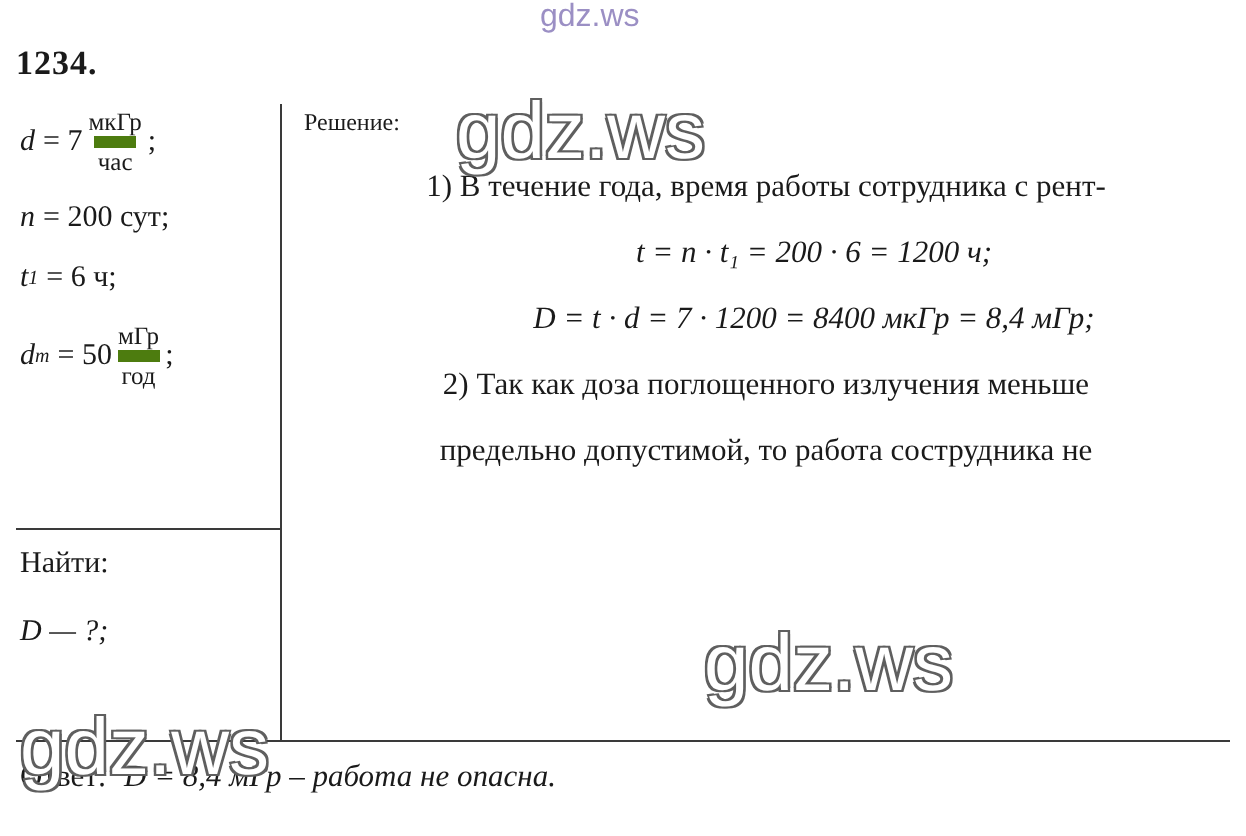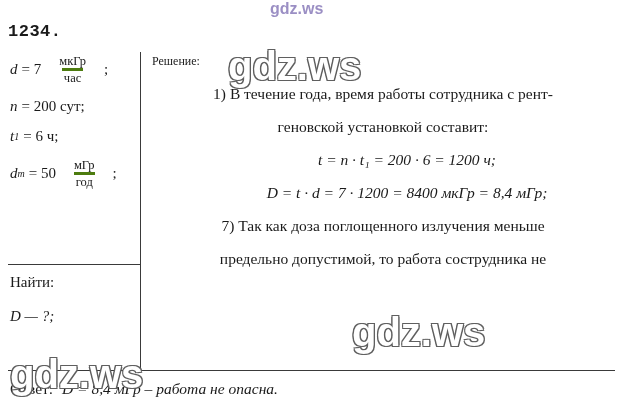--- a/index.html
+++ b/index.html
@@ -17,21 +17,21 @@
   }
   .page {
     position: relative;
     width: 623px;
     height: 418px;
   }
   .task-number {
     position: absolute;
     left: 8px;
     top: 22px;
-    font-family: Liberation Mono, monospace;
+    font-family: Liberation Serif, serif;
     font-weight: bold;
     font-size: 17px;
     letter-spacing: 0.5px;
   }
   
   .v-divider {
     position: absolute;
     left: 140px;
     top: 52px;
     width: 1px;
@@ -85,32 +85,32 @@
   .sub {
     font-size: 10px;
     vertical-align: sub;
     font-style: italic;
   }
   .frac {
     display: inline-flex;
     flex-direction: column;
     align-items: center;
     vertical-align: middle;
-    margin: 0 16px;
+    margin: 0 1px;
     font-style: normal;
     line-height: 1.12;
   }
   .frac .num {
     font-size: 12.5px;
     padding: 0 2px;
   }
   .frac .den {
     font-size: 12.5px;
     padding: 0 2px;
-    border-top: 3px solid #4d7c0f;
+    border-top: 6px solid #4d7c0f;
   }
   .find-head {
     position: absolute;
     left: 10px;
     top: 274px;
     font-size: 15px;
   }
   .find-expr {
     position: absolute;
     left: 10px;
@@ -149,21 +149,21 @@
     font-style: normal;
   }
   .answer .math {
     font-style: italic;
   }
 
   
   .wm {
     position: absolute;
     font-family: "Liberation Sans", sans-serif;
-    font-weight: bold;
+    font-weight: normal;
     pointer-events: none;
     user-select: none;
   }
   .wm-top {
     left: 270px;
     top: 0px;
     font-size: 16px;
     color: #9b8fc4;
   }
   .wm-big1 {
@@ -246,24 +246,23 @@
     </div>
   </div>
 
   <div class="find-head">Найти:</div>
   <div class="find-expr">D — ?;</div>
 
   <div class="right-col">
     <div class="solution-head">Решение:</div>
 
     <div class="step">1) В течение года, время работы сотрудника с рент-</div>
-    <div class="step">геновской установкой составит:</div>
     <div class="step math">t = n · t₁ = 200 · 6 = 1200 ч;</div>
     <div class="step math">D = t · d = 7 · 1200 = 8400 мкГр = 8,4 мГр;</div>
-    <div class="step">7) Так как доза поглощенного излучения меньше</div>
+    <div class="step">2) Так как доза поглощенного излучения меньше</div>
     <div class="step">предельно допустимой, то работа сострудника не</div>
   </div>
 
   <div class="answer">
     <span class="lbl">Ответ:</span>
     <span class="math" style="margin-left:5px">D = 8,4 мГр – работа не опасна.</span>
   </div>
 
   <div class="wm wm-top">gdz.ws</div>
   <div class="wm wm-big1">gdz.ws</div>

